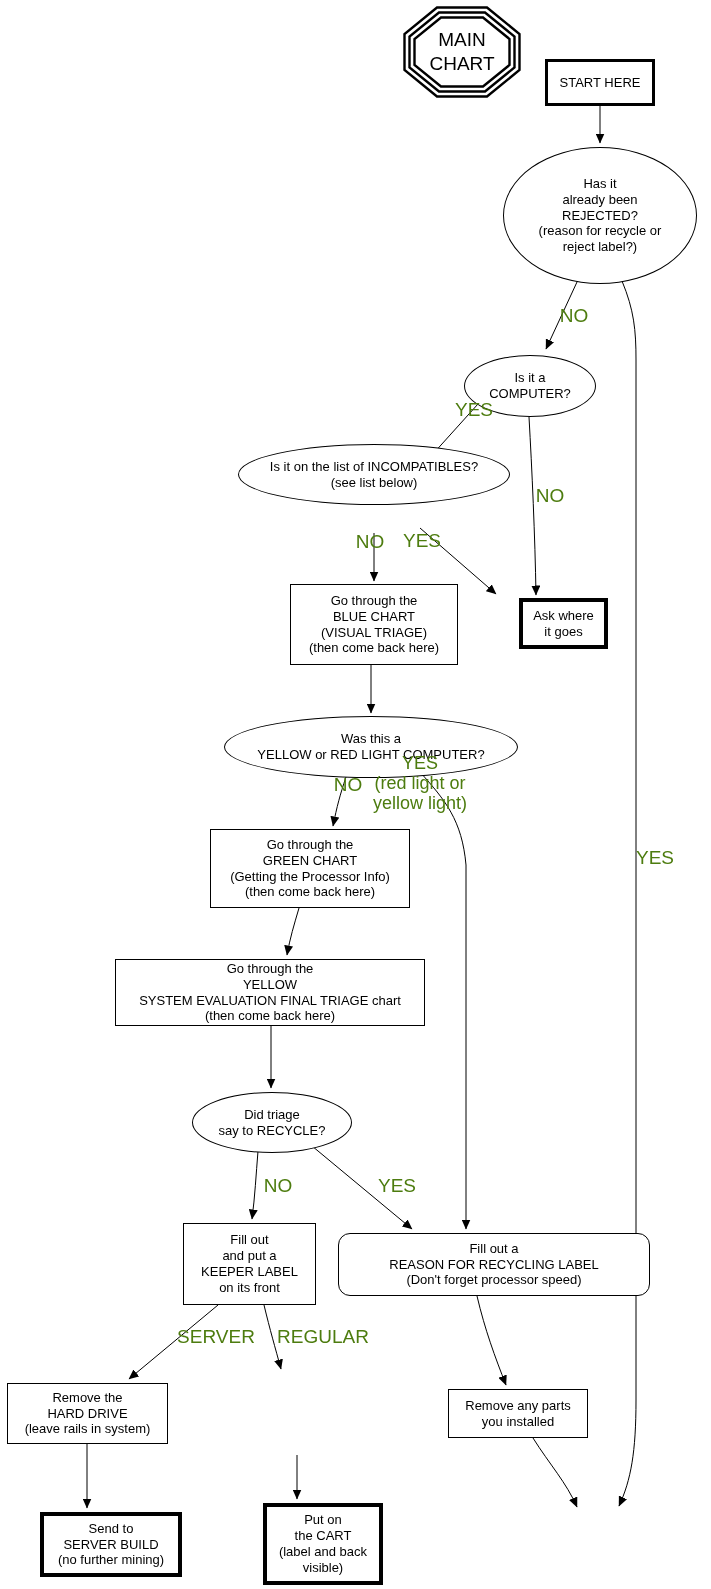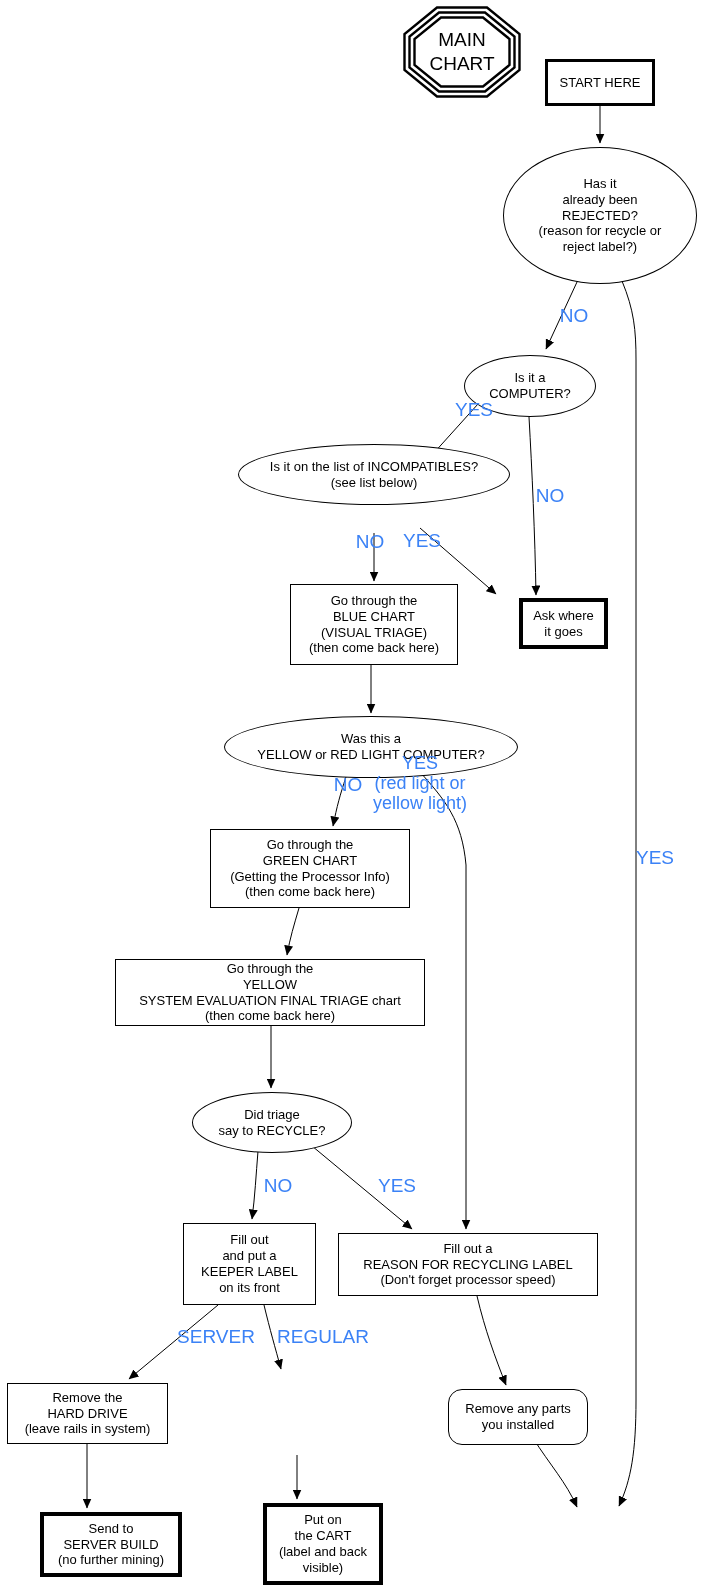--- a/index.html
+++ b/index.html
@@ -10,21 +10,21 @@
   #edges{position:absolute;left:0;top:0;width:711px;height:1589px;}
   .node{
     position:absolute;display:flex;align-items:center;justify-content:center;
     text-align:center;font-size:13px;line-height:1.22;white-space:pre-line;
     background:#ffffff;border:1px solid #000;box-sizing:border-box;
   }
   .node.thick{border-width:3px;}
   .node.thicker{border-width:4px;margin-left:26px;}
   .ellipse{border-radius:50% / 50%;}
   .edge-label{
-    position:absolute;font-size:19px;line-height:1.12;color:#3b82f6;
+    position:absolute;font-size:19px;line-height:1.12;color:#4d7c0f;
     white-space:pre-line;text-align:center;
   }
   .octagon-wrap{position:absolute;left:403px;top:6px;width:118px;height:92px;}
   .octagon-wrap svg{position:absolute;left:0;top:0;}
   .octagon-text{
     position:absolute;left:0;top:0;width:118px;height:92px;display:flex;
     align-items:center;justify-content:center;text-align:center;
     font-size:19px;line-height:1.25;white-space:pre-line;
   }
 </style>
@@ -100,27 +100,27 @@
   <div class="node" style="left:115px;top:959px;width:310px;height:67px;">Go through the
 YELLOW
 SYSTEM EVALUATION FINAL TRIAGE chart
 (then come back here)</div>
   <div class="node ellipse" style="left:192px;top:1092px;width:160px;height:61px;">Did triage
 say to RECYCLE?</div>
   <div class="node" style="left:183px;top:1223px;width:133px;height:82px;">Fill out
 and put a
 KEEPER LABEL
 on its front</div>
-  <div class="node" style="left:338px;top:1233px;width:260px;height:63px;">Fill out a
+  <div class="node" style="left:338px;top:1233px;width:312px;height:63px;border-radius:12px;">Fill out a
 REASON FOR RECYCLING LABEL
 (Don't forget processor speed)</div>
   <div class="node" style="left:7px;top:1383px;width:161px;height:61px;">Remove the
 HARD DRIVE
 (leave rails in system)</div>
-  <div class="node" style="left:448px;top:1389px;width:140px;height:56px;border-radius:14px;">Remove any parts
+  <div class="node" style="left:448px;top:1389px;width:140px;height:49px;">Remove any parts
 you installed</div>
   <div class="node thicker" style="left:14px;top:1512px;width:142px;height:65px;">Send to
 SERVER BUILD
 (no further mining)</div>
   <div class="node thicker" style="left:237px;top:1503px;width:120px;height:82px;">Put on
 the CART
 (label and back
 visible)</div>
 
   <div class="edge-label" style="left:552px;top:305px;width:44px;">NO</div>

